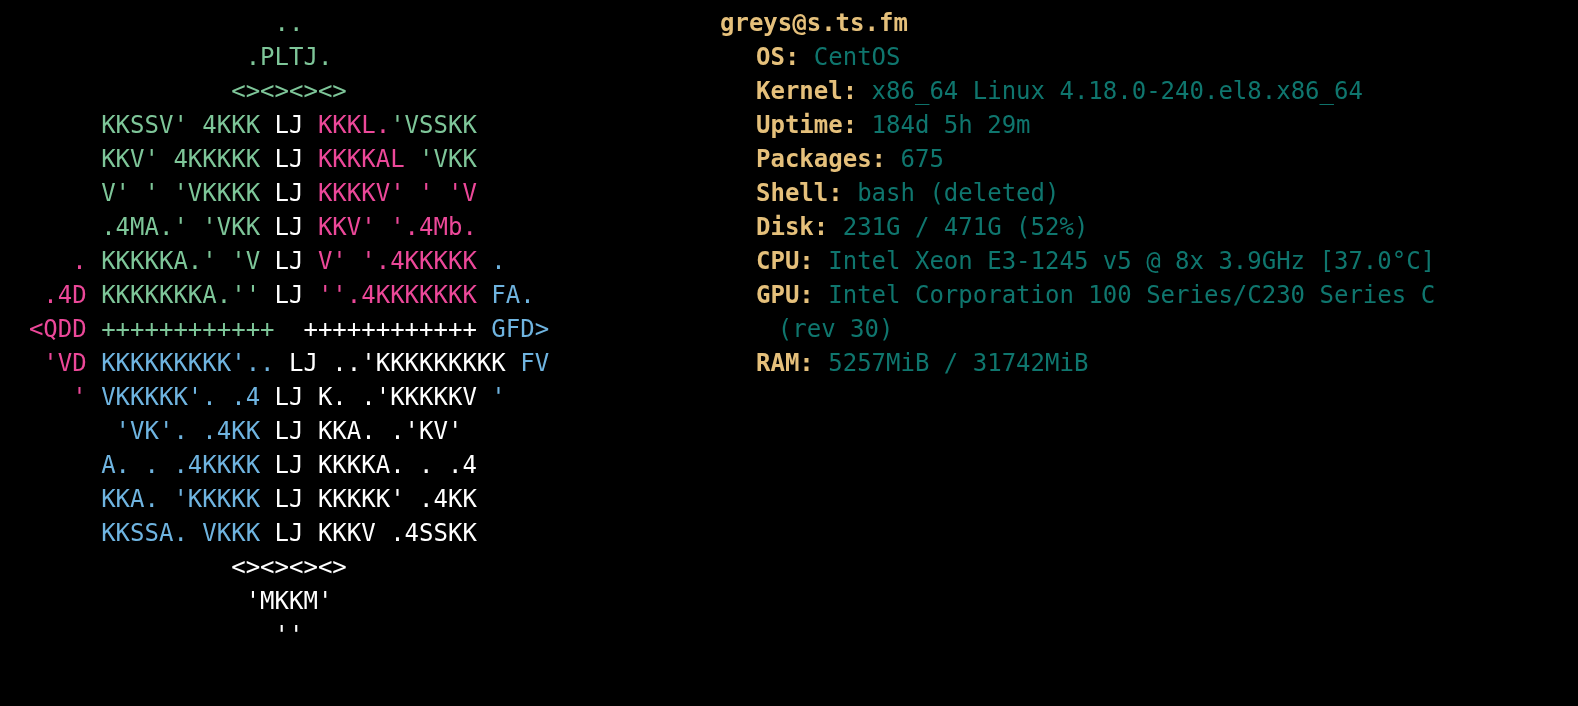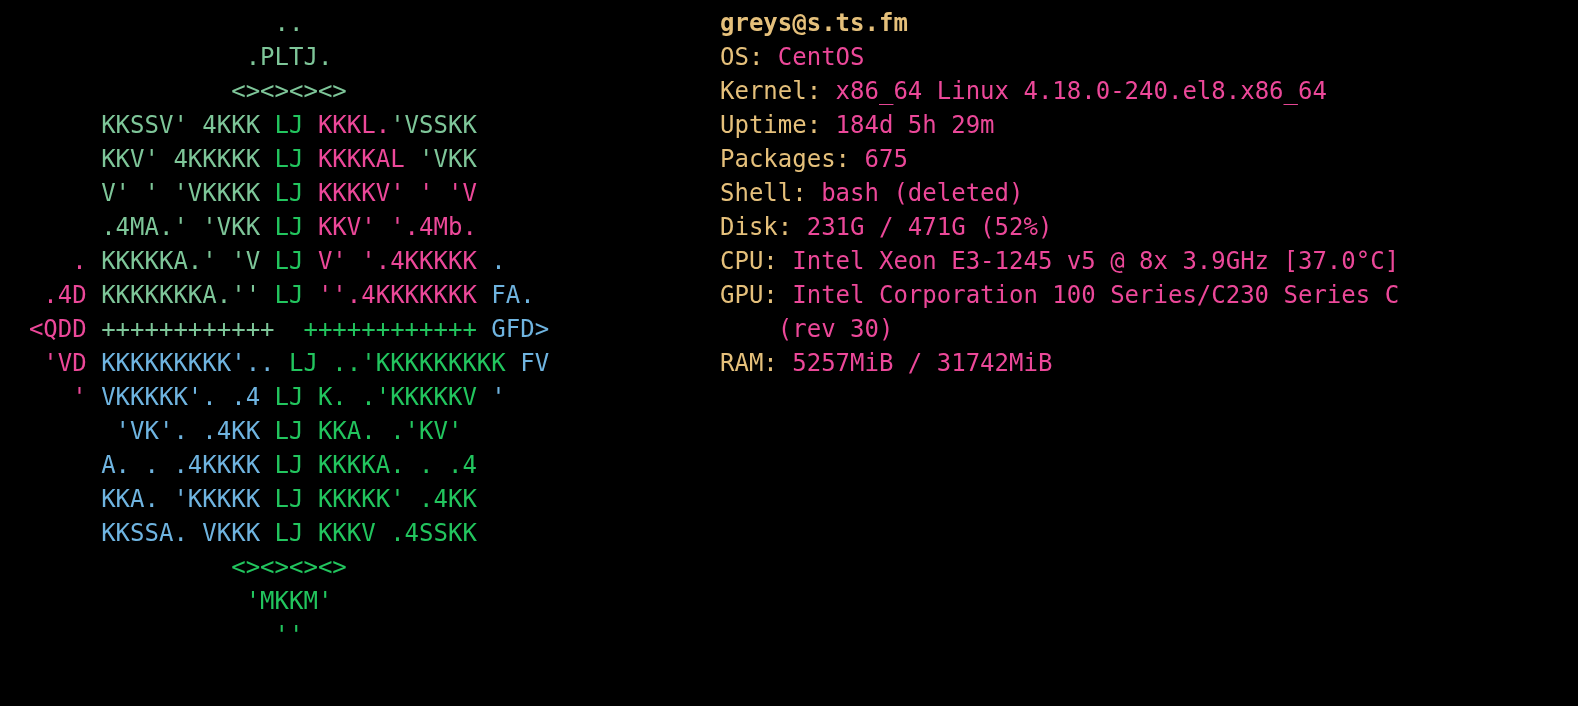--- a/index.html
+++ b/index.html
@@ -20,27 +20,27 @@
     display: flex;
     flex-direction: row;
   }
   .logo-col {
     width: 720px;
   }
   .info-col {
     flex: 1;
   }
   
-  .c-orange { color: #22c55e; }  
+  .c-orange { color: #ffffff; }  
   .c-green  { color: #7ec699; }  
   .c-purple { color: #ec4899; }  
   .c-blue   { color: #6fb4e0; }  
   .c-yellow { color: #e5c07b; }  
-  .c-white  { color: #ec4899; }
-  .label    { font-weight: normal; }
+  .c-white  { color: #0f766e; }
+  .label    { font-weight: bold; margin-left: 36px; }
   .header   { font-weight: bold; }
 </style>
 </head>
 <body>
 
 <div class="terminal">
   <div class="logo-col" id="logo-col"><div>                   <span class="c-green">..</span></div><div>                 <span class="c-green">.PLTJ.</span></div><div>                <span class="c-green">&lt;&gt;&lt;&gt;&lt;&gt;&lt;&gt;</span></div><div>       <span class="c-green">KKSSV' 4KKK </span><span class="c-orange">LJ </span><span class="c-purple">KKKL.</span><span class="c-green">'VSSKK</span></div><div>       <span class="c-green">KKV' 4KKKKK </span><span class="c-orange">LJ </span><span class="c-purple">KKKKAL </span><span class="c-green">'VKK</span></div><div>       <span class="c-green">V' ' 'VKKKK </span><span class="c-orange">LJ </span><span class="c-purple">KKKKV' ' 'V</span></div><div>       <span class="c-green">.4MA.' 'VKK </span><span class="c-orange">LJ </span><span class="c-purple">KKV' '.4Mb.</span></div><div>     <span class="c-purple">. </span><span class="c-green">KKKKKA.' 'V </span><span class="c-orange">LJ </span><span class="c-purple">V' '.4KKKKK </span><span class="c-blue">.</span></div><div>   <span class="c-purple">.4D </span><span class="c-green">KKKKKKKA.'' </span><span class="c-orange">LJ </span><span class="c-purple">''.4KKKKKKK </span><span class="c-blue">FA.</span></div><div>  <span class="c-purple">&lt;QDD </span><span class="c-green">++++++++++++  </span><span class="c-orange">++++++++++++ </span><span class="c-blue">GFD&gt;</span></div><div>   <span class="c-purple">'VD </span><span class="c-blue">KKKKKKKKK'.. </span><span class="c-orange">LJ </span><span class="c-orange">..'KKKKKKKKK </span><span class="c-blue">FV</span></div><div>     <span class="c-purple">' </span><span class="c-blue">VKKKKK'. .4 </span><span class="c-orange">LJ </span><span class="c-orange">K. .'KKKKKV </span><span class="c-blue">'</span></div><div>        <span class="c-blue">'VK'. .4KK </span><span class="c-orange">LJ </span><span class="c-orange">KKA. .'KV'</span></div><div>       <span class="c-blue">A. . .4KKKK </span><span class="c-orange">LJ </span><span class="c-orange">KKKKA. . .4</span></div><div>       <span class="c-blue">KKA. 'KKKKK </span><span class="c-orange">LJ </span><span class="c-orange">KKKKK' .4KK</span></div><div>       <span class="c-blue">KKSSA. VKKK </span><span class="c-orange">LJ </span><span class="c-orange">KKKV .4SSKK</span></div><div>                <span class="c-orange">&lt;&gt;&lt;&gt;&lt;&gt;&lt;&gt;</span></div><div>                 <span class="c-orange">'MKKM'</span></div><div>                   <span class="c-orange">''</span></div></div>
   <div class="info-col" id="info-col"><div><span class="c-yellow header">greys@s.ts.fm</span></div><div><span class="c-yellow label">OS:</span><span class="c-white"> CentOS</span></div><div><span class="c-yellow label">Kernel:</span><span class="c-white"> x86_64 Linux 4.18.0-240.el8.x86_64</span></div><div><span class="c-yellow label">Uptime:</span><span class="c-white"> 184d 5h 29m</span></div><div><span class="c-yellow label">Packages:</span><span class="c-white"> 675</span></div><div><span class="c-yellow label">Shell:</span><span class="c-white"> bash (deleted)</span></div><div><span class="c-yellow label">Disk:</span><span class="c-white"> 231G / 471G (52%)</span></div><div><span class="c-yellow label">CPU:</span><span class="c-white"> Intel Xeon E3-1245 v5 @ 8x 3.9GHz [37.0°C]</span></div><div><span class="c-yellow label">GPU:</span><span class="c-white"> Intel Corporation 100 Series/C230 Series C</span></div><div><span class="c-white">    (rev 30)</span></div><div><span class="c-yellow label">RAM:</span><span class="c-white"> 5257MiB / 31742MiB</span></div></div>
 </div>
 

